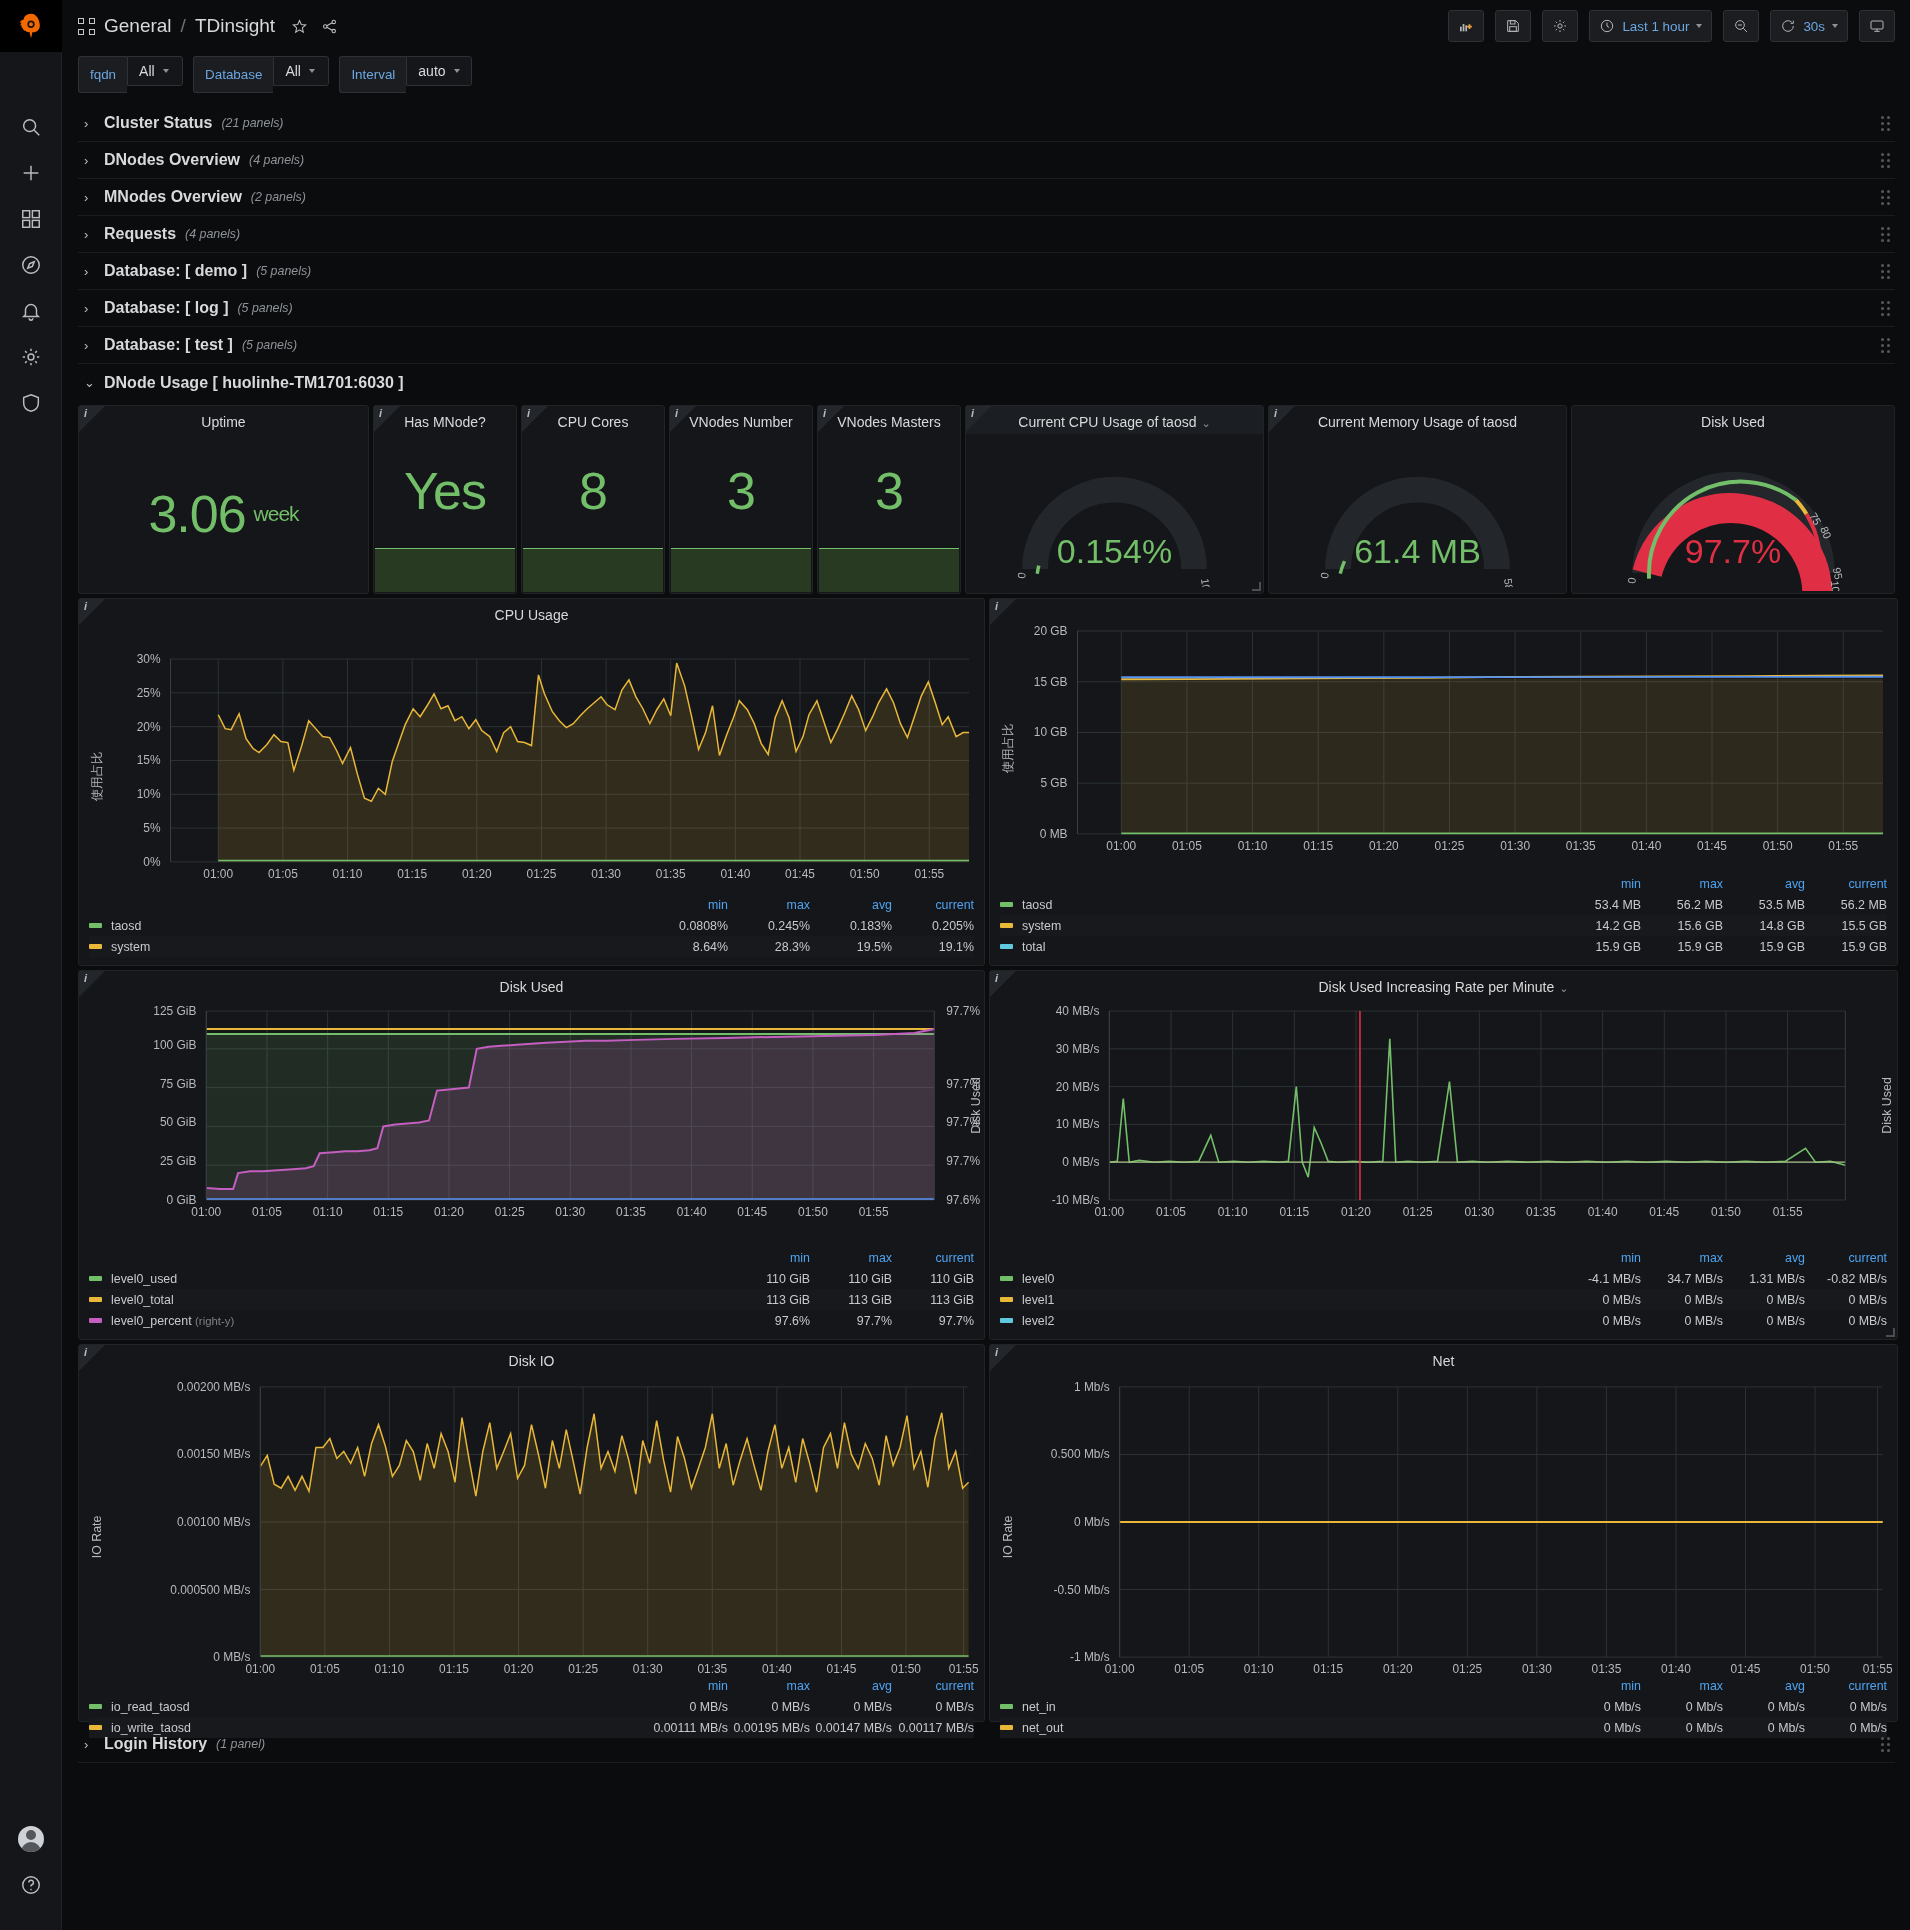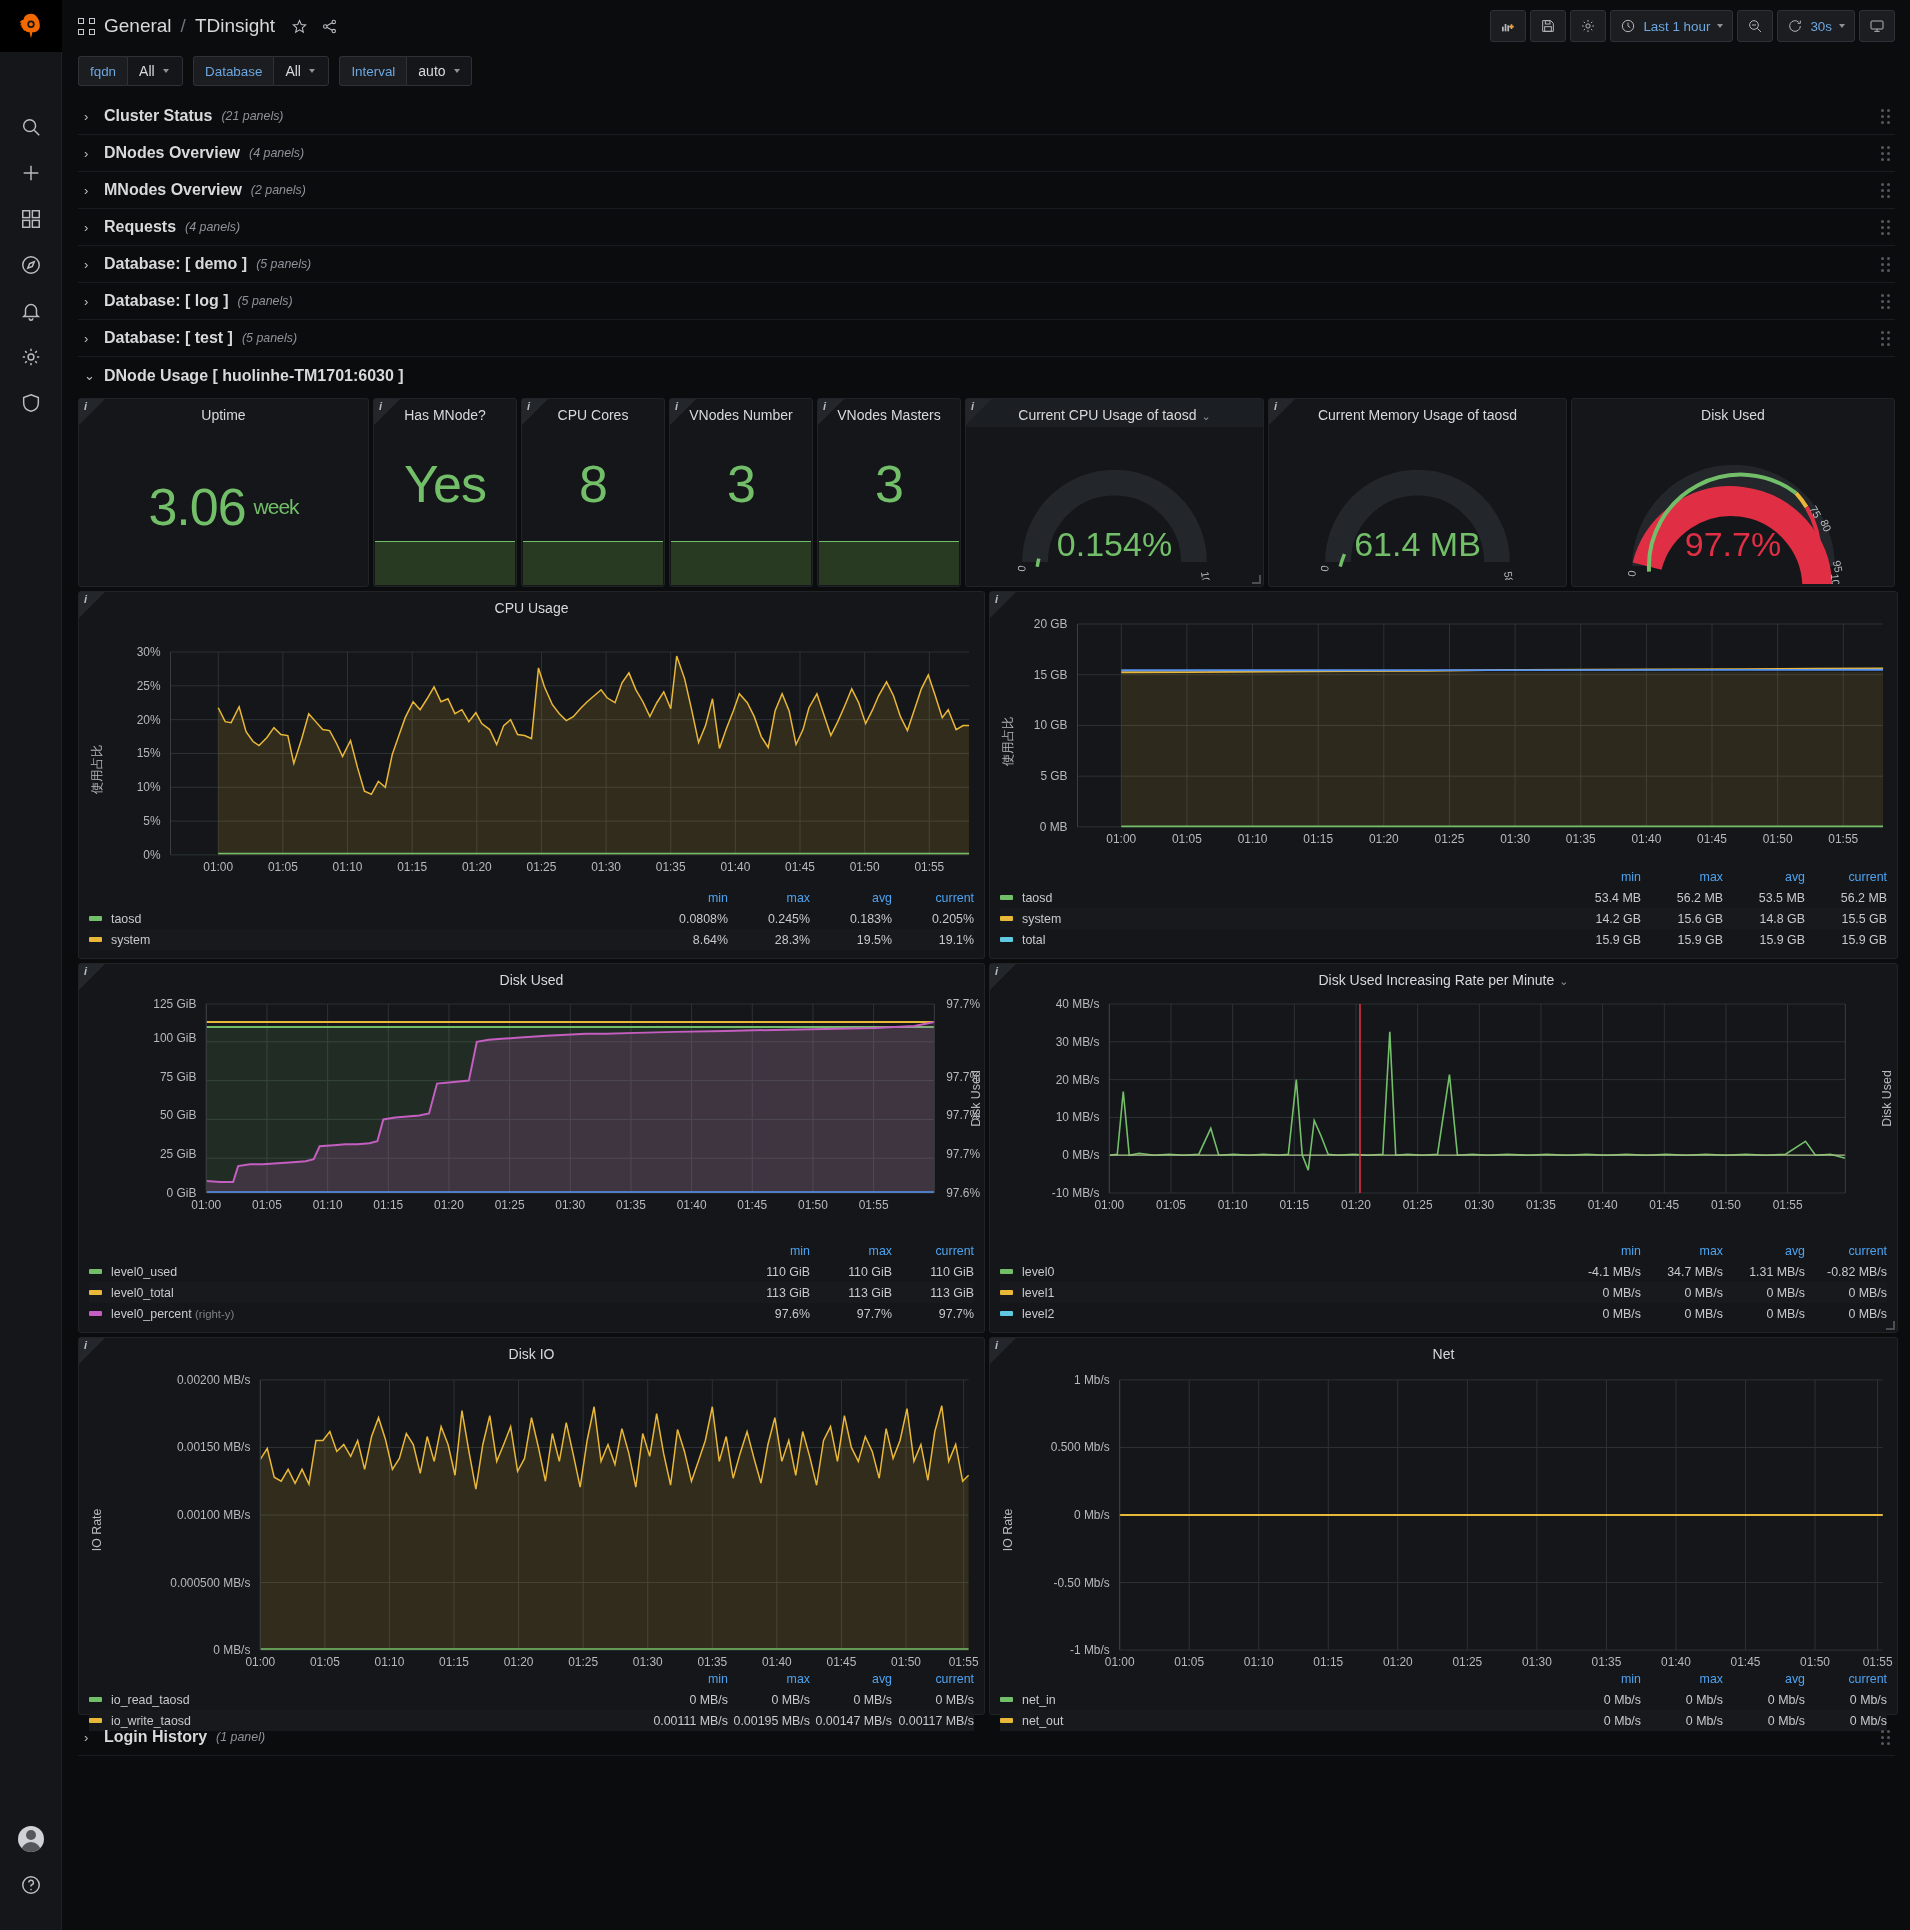--- a/index.html
+++ b/index.html
@@ -41,35 +41,35 @@
   #topbar { height: 52px; display: flex; align-items: center; padding: 0 16px; background: #0b0c0e; }
   #bc { display: flex; align-items: center; gap: 9px; font-size: 19px; }
   #bc .dash-ico { display:inline-block; width:17px; height:17px; position:relative; }
   #bc .dash-ico i { position:absolute; width:6px; height:6px; border:1.6px solid #c7cacd; }
   #bc .dash-ico i:nth-child(1){left:0;top:0;} #bc .dash-ico i:nth-child(2){right:0;top:0;}
   #bc .dash-ico i:nth-child(3){left:0;bottom:0;} #bc .dash-ico i:nth-child(4){right:0;bottom:0;}
   #bc a { color: #d8d9da; text-decoration: none; cursor: pointer; }
   #bc .sep { color: #6e7277; }
   .tb-icon { color:#bcc0c4; cursor:pointer; display:flex; align-items:center; }
   .tb-icon svg { width:17px; height:17px; fill:none; stroke:#bcc0c4; stroke-width:1.5; }
-  #tbright { margin-left: auto; display: flex; align-items: center; gap: 4px; }
+  #tbright { margin-left: auto; display: flex; align-items: center; gap: 11px; }
   .tbtn {
     height: 32px; min-width: 36px; padding: 0 9px; border: 1px solid #2c3235; border-radius: 3px;
     background: #1b1d21; display: flex; align-items: center; justify-content: center; gap: 7px;
     cursor: pointer; color: #ccced0; font-size: 13.4px;
   }
   .tbtn svg { width: 16px; height: 16px; fill: none; stroke: #b4b7ba; stroke-width: 1.5; }
   .tbtn .lbl { color: #6ca7e0; font-size: 13.4px; }
   .caret { width:0;height:0;border-left:3.5px solid transparent;border-right:3.5px solid transparent;border-top:4.5px solid #8e9296; }
 
   
   #varbar { display: flex; align-items: center; gap: 10px; padding: 4px 16px 12px 16px; }
   .varwrap { display: flex; }
   .varlabel {
-    height: 30px; padding: 0 11px; background: #1b1d21; border: 1px solid #2c3235; border-right: none;
+    height: 37px; padding: 0 11px; background: #1b1d21; border: 1px solid #2c3235; border-right: none;
     border-radius: 3px 0 0 3px; display: flex; align-items: center; color: #6ca7e0; font-size: 13.4px;
   }
   .varvalue {
     height: 30px; padding: 0 11px; background: #141619; border: 1px solid #2c3235;
     border-radius: 0 3px 3px 0; display: flex; align-items: center; gap: 8px;
     color: #d8d9da; font-size: 14px; cursor: pointer; min-width: 56px;
   }
 
   
   #rows { padding: 0 16px; }

